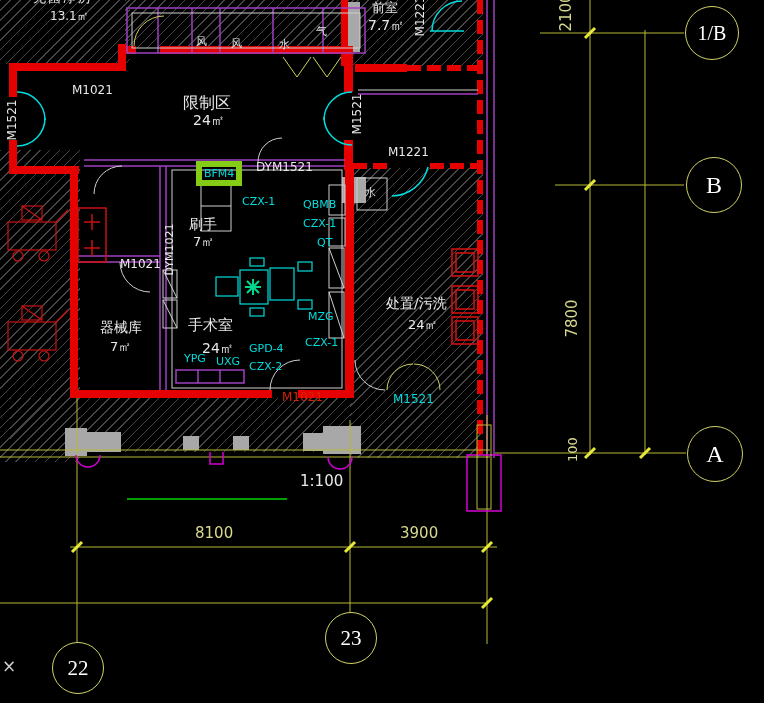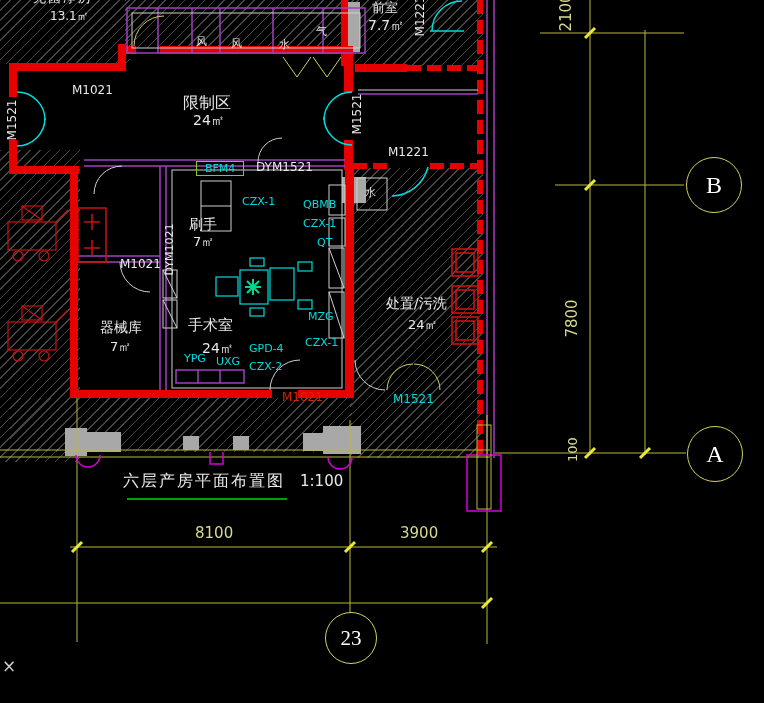--- a/index.html
+++ b/index.html
@@ -11,21 +11,21 @@
   .t{position:absolute;z-index:4;color:#e8e8e8;white-space:nowrap;line-height:1;}
   .cy{color:#00dcdc}
   .rd{color:#d42500}
   .dim{color:#d8d890;font-size:15px}
   .rot{transform:rotate(-90deg);transform-origin:center;text-align:center;}
   .bubble{position:absolute;z-index:5;border:1.5px solid #d2d266;border-radius:50%;
           background:#000;color:#fff;display:flex;align-items:center;justify-content:center;
           font-family:"Liberation Serif",serif;}
   .col{position:absolute;z-index:2;background:#a8a8a8;}
   .uline{position:absolute;z-index:4;background:#00a000;}
-  .boxlbl{border:1px solid #84cc16;padding:1px 8px;}
+  .boxlbl{border:6px solid #84cc16;padding:1px 2px;}
 </style>
 </head>
 <body>
 
 <div id="stage">
 
   <div class="hatch" style="left:0;top:0;width:130px;height:64px"></div>
   <div class="hatch" style="left:125px;top:0;width:230px;height:48px"></div>
   <div class="hatch" style="left:348px;top:0;width:135px;height:66px"></div>
   <div class="hatch" style="left:0;top:150px;width:80px;height:312px"></div>
@@ -248,22 +248,23 @@
   <div class="t" style="left:279px;top:39px;font-size:11px">水</div>
   <div class="t" style="left:316px;top:26px;font-size:11px">气</div>
   <div class="t" style="left:365px;top:187px;font-size:11px">水</div>
 
   <div class="t rot dim" style="left:546px;top:5px;width:40px">2100</div>
   <div class="t rot dim" style="left:550px;top:311px;width:44px">7800</div>
   <div class="t rot dim" style="left:557px;top:443px;width:30px;font-size:13px">100</div>
   <div class="t dim" style="left:195px;top:526px">8100</div>
   <div class="t dim" style="left:400px;top:526px">3900</div>
 
+  <div class="bubble" style="left:685px;top:6px;width:52px;height:52px;font-size:20px">1/B</div>
   <div class="bubble" style="left:686px;top:157px;width:54px;height:54px;font-size:24px">B</div>
   <div class="bubble" style="left:687px;top:426px;width:54px;height:54px;font-size:24px">A</div>
+  <div class="bubble" style="left:52px;top:642px;width:50px;height:50px;font-size:21px">22</div>
   <div class="bubble" style="left:325px;top:612px;width:50px;height:50px;font-size:21px">23</div>
 
-  <div class="t" style="left:123px;top:473px;font-size:16px;letter-spacing:2px">六层产房平面布置图</div>
   <div class="uline" style="left:127px;top:498px;width:160px;height:2px"></div>
   <div class="t" style="left:300px;top:474px;font-size:15px">1:100</div>
 
   <div class="t" style="left:2px;top:658px;font-size:17px;color:#cccccc">×</div>
 </div>
 
 </body></html>

